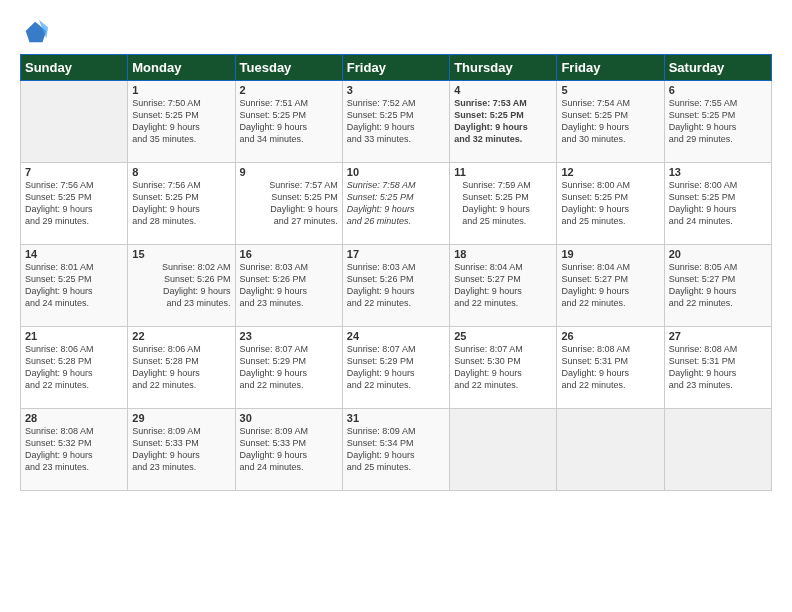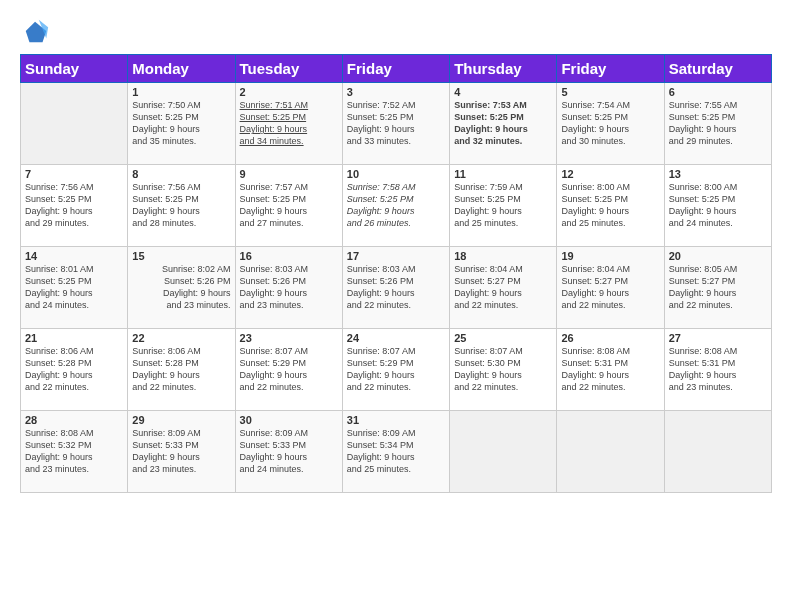--- a/index.html
+++ b/index.html
@@ -44,23 +44,23 @@
       font-size: 13px;
       color: #555;
       margin-top: 2px;
     }
     table {
       width: 100%;
       border-collapse: collapse;
       table-layout: fixed;
     }
     thead tr th {
-      background: #6d28d9;
+      background: #14532d;
       color: #fff;
-      font-size: 15px;
+      font-size: 13px;
       font-weight: bold;
       padding: 5px 4px;
       text-align: left;
       border: 1px solid #1565c0;
     }
     tbody tr td {
       border: 1px solid #ccc;
       vertical-align: top;
       padding: 3px 4px 4px 4px;
       height: 82px;
@@ -125,21 +125,21 @@
           <td class="empty"></td>
           <td>
             <span class="day-num">1</span>
             <div class="day-info" style="white-space: pre-line;">Sunrise: 7:50 AM
 Sunset: 5:25 PM
 Daylight: 9 hours
 and 35 minutes.</div>
           </td>
           <td>
             <span class="day-num">2</span>
-            <div class="day-info" style="white-space: pre-line; text-decoration: underline;">Sunrise: 7:51 AM
+            <div class="day-info" style="white-space: pre-line;">Sunrise: 7:51 AM
 Sunset: 5:25 PM
 Daylight: 9 hours
 and 34 minutes.</div>
           </td>
           <td>
             <span class="day-num">3</span>
             <div class="day-info" style="white-space: pre-line;">Sunrise: 7:52 AM
 Sunset: 5:25 PM
 Daylight: 9 hours
 and 33 minutes.</div>
@@ -176,35 +176,35 @@
           </td>
           <td>
             <span class="day-num">8</span>
             <div class="day-info" style="white-space: pre-line;">Sunrise: 7:56 AM
 Sunset: 5:25 PM
 Daylight: 9 hours
 and 28 minutes.</div>
           </td>
           <td>
             <span class="day-num">9</span>
-            <div class="day-info" style="white-space: pre-line;">Sunrise: 7:57 AM
+            <div class="day-info" style="white-space: pre-line; text-align: right;">Sunrise: 7:57 AM
 Sunset: 5:25 PM
 Daylight: 9 hours
 and 27 minutes.</div>
           </td>
           <td>
             <span class="day-num">10</span>
             <div class="day-info" style="white-space: pre-line; font-style: italic;">Sunrise: 7:58 AM
 Sunset: 5:25 PM
 Daylight: 9 hours
 and 26 minutes.</div>
           </td>
           <td>
             <span class="day-num">11</span>
-            <div class="day-info" style="white-space: pre-line;">Sunrise: 7:59 AM
+            <div class="day-info" style="white-space: pre-line; margin-left: 8px;">Sunrise: 7:59 AM
 Sunset: 5:25 PM
 Daylight: 9 hours
 and 25 minutes.</div>
           </td>
           <td>
             <span class="day-num">12</span>
             <div class="day-info" style="white-space: pre-line;">Sunrise: 8:00 AM
 Sunset: 5:25 PM
 Daylight: 9 hours
 and 25 minutes.</div>

